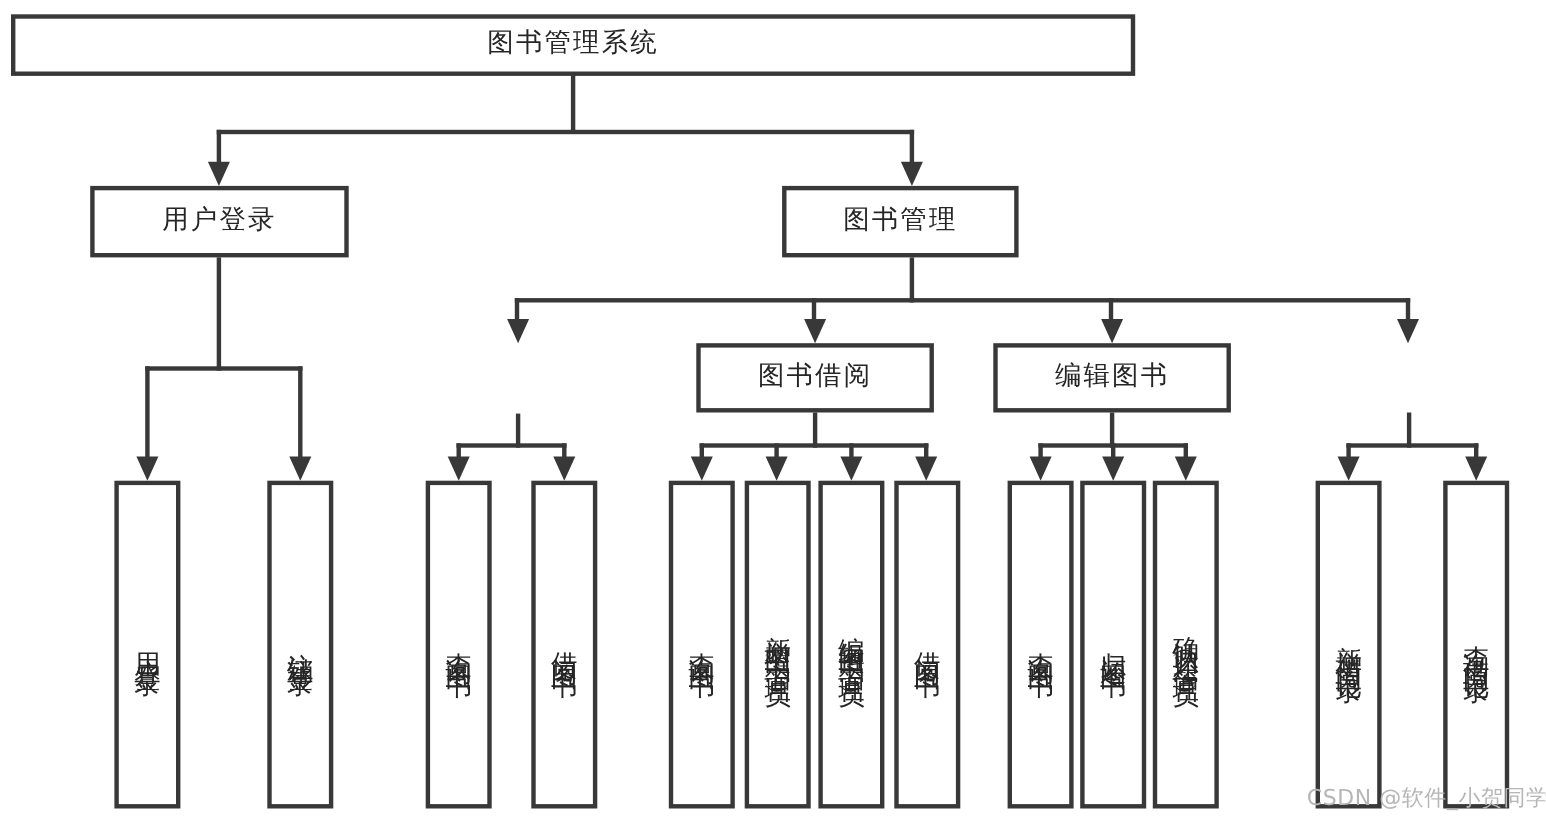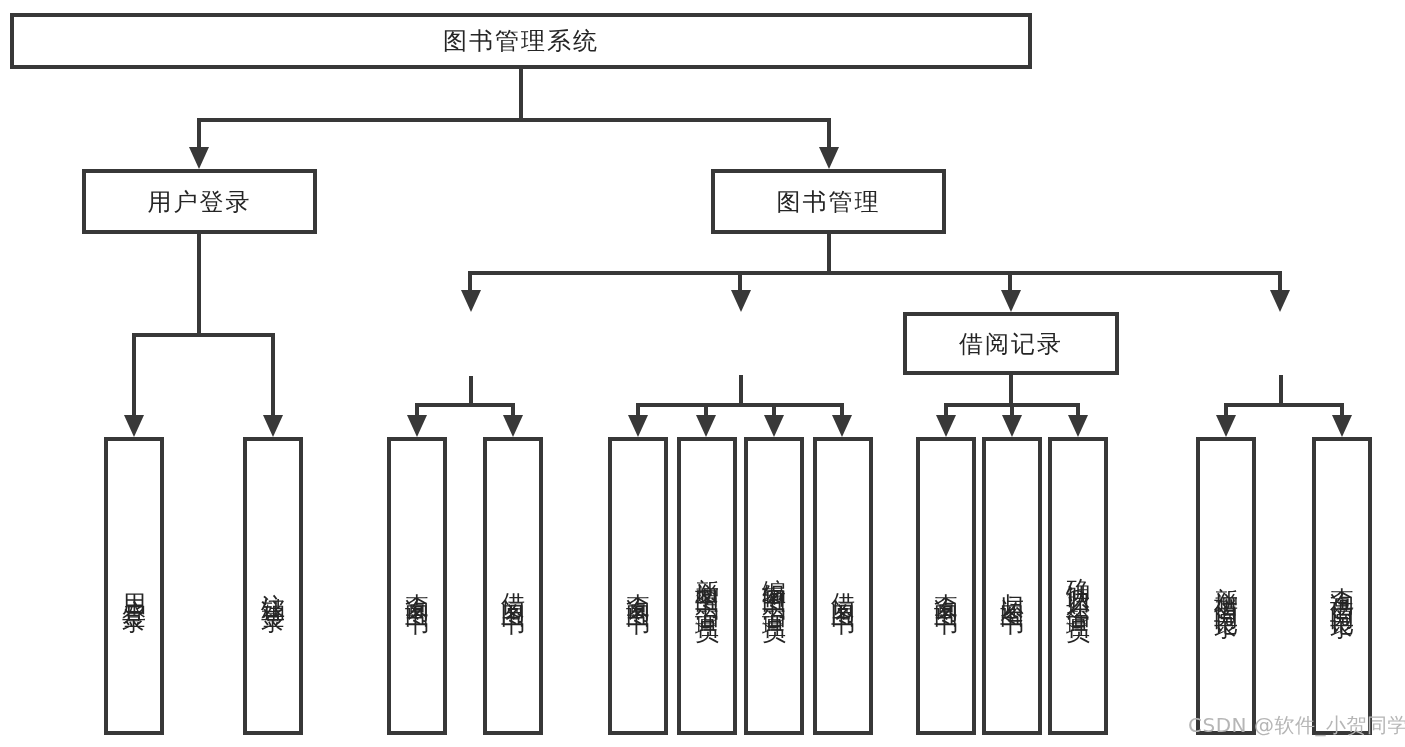--- a/index.html
+++ b/index.html
@@ -14,21 +14,21 @@
     position:absolute;
     box-sizing:border-box;
     border:4px solid #383838;
     background:#ffffff;
     color:#252525;
     display:flex;
     align-items:center;
     justify-content:center;
     line-height:1;
   }
-  .hbox{font-size:24px;letter-spacing:2px;}
+  .hbox{font-size:24px;letter-spacing:2px;font-family:Liberation Mono, monospace;}
   .vbox{
     font-size:24px;
     writing-mode:vertical-rl;
     text-orientation:mixed;
     letter-spacing:6px;
   }
   .hline,.vline{position:absolute;background:#383838;}
   .hline{height:4px;}
   .vline{width:4px;}
   .arrow{
@@ -55,41 +55,42 @@
   <div class="box hbox" style="left:10px;top:13px;width:1022px;height:56px">图书管理系统</div>
 
   <div class="vline" style="left:519px;top:68px;height:53px"></div>
   <div class="hline" style="left:197px;top:118px;width:634px"></div>
   <div class="vline" style="left:197px;top:118px;height:31px"></div>
   <div class="vline" style="left:827px;top:118px;height:31px"></div>
   <div class="arrow" style="left:189px;top:147px"></div>
   <div class="arrow" style="left:819px;top:147px"></div>
 
   <div class="box hbox" style="left:82px;top:169px;width:235px;height:65px">用户登录</div>
-  <div class="box hbox" style="left:711px;top:169px;width:235px;height:65px">图书管理</div>
+  <div class="box hbox" style="left:711px;top:169px;width:215px;height:65px">图书管理</div>
 
   <div class="vline" style="left:197px;top:234px;height:103px"></div>
   <div class="hline" style="left:132px;top:333px;width:143px"></div>
   <div class="vline" style="left:132px;top:333px;height:84px"></div>
   <div class="vline" style="left:271px;top:333px;height:84px"></div>
   <div class="arrow" style="left:124px;top:415px"></div>
   <div class="arrow" style="left:263px;top:415px"></div>
 
   <div class="vline" style="left:827px;top:234px;height:41px"></div>
   <div class="hline" style="left:468px;top:271px;width:814px"></div>
   <div class="vline" style="left:468px;top:271px;height:21px"></div>
   <div class="vline" style="left:738px;top:271px;height:21px"></div>
   <div class="vline" style="left:1008px;top:271px;height:21px"></div>
   <div class="vline" style="left:1278px;top:271px;height:21px"></div>
   <div class="arrow" style="left:461px;top:290px"></div>
   <div class="arrow" style="left:731px;top:290px"></div>
   <div class="arrow" style="left:1001px;top:290px"></div>
   <div class="arrow" style="left:1270px;top:290px"></div>
 
-  <div class="box hbox" style="left:903px;top:312px;width:216px;height:63px">借阅记录</div>
+  <div class="box hbox" style="left:633px;top:312px;width:216px;height:63px">图书借阅</div>
+  <div class="box hbox" style="left:903px;top:312px;width:216px;height:63px">编辑图书</div>
 
   <div class="vline" style="left:469px;top:376px;height:31px"></div>
   <div class="hline" style="left:415px;top:403px;width:100px"></div>
   <div class="vline" style="left:415px;top:403px;height:14px"></div>
   <div class="vline" style="left:511px;top:403px;height:14px"></div>
   <div class="arrow" style="left:407px;top:415px"></div>
   <div class="arrow" style="left:503px;top:415px"></div>
 
   <div class="vline" style="left:739px;top:375px;height:32px"></div>
   <div class="hline" style="left:636px;top:403px;width:208px"></div>

